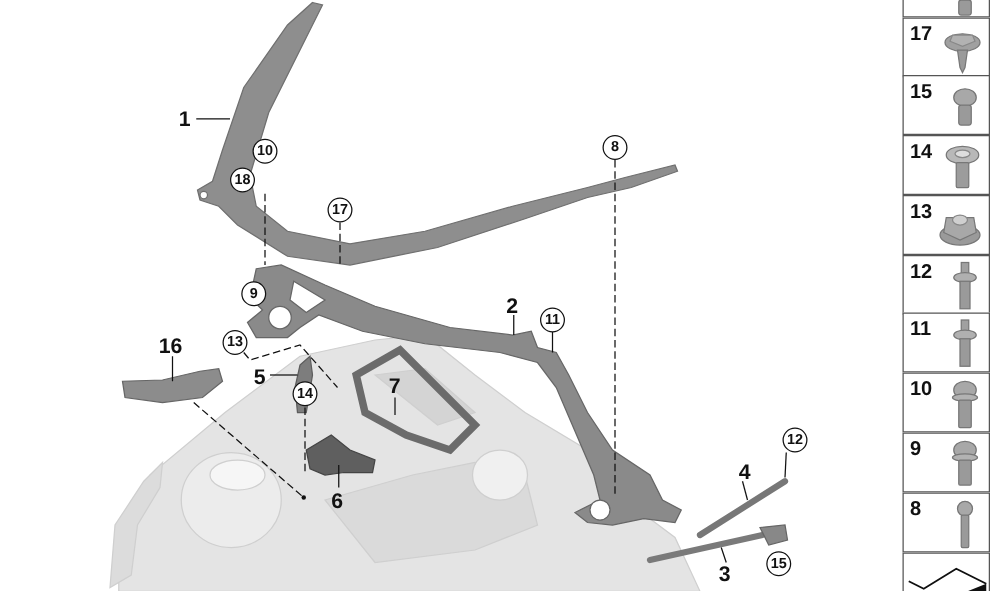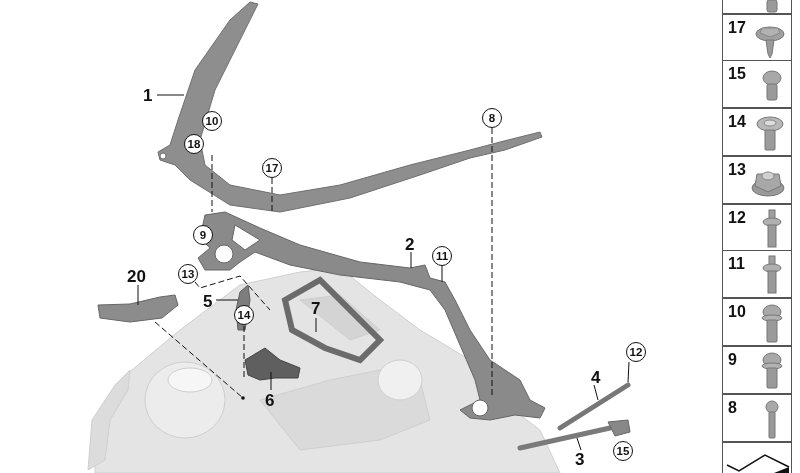--- a/index.html
+++ b/index.html
@@ -84,21 +84,21 @@
   </svg>
 
   
   <div class="callout" style="left:143px;top:87px;">1</div>
   <div class="callout" style="left:405px;top:236px;">2</div>
   <div class="callout" style="left:575px;top:451px;">3</div>
   <div class="callout" style="left:591px;top:369px;">4</div>
   <div class="callout" style="left:203px;top:293px;">5</div>
   <div class="callout" style="left:265px;top:392px;">6</div>
   <div class="callout" style="left:311px;top:300px;">7</div>
-  <div class="callout" style="left:127px;top:268px;">20</div>
+  <div class="callout" style="left:127px;top:268px;">16</div>
 
   
   <div class="circ" style="left:482px;top:108px;">8</div>
   <div class="circ" style="left:193px;top:225px;">9</div>
   <div class="circ" style="left:202px;top:111px;">10</div>
   <div class="circ" style="left:432px;top:246px;">11</div>
   <div class="circ" style="left:626px;top:342px;">12</div>
   <div class="circ" style="left:178px;top:264px;">13</div>
   <div class="circ" style="left:234px;top:305px;">14</div>
   <div class="circ" style="left:613px;top:441px;">15</div>

